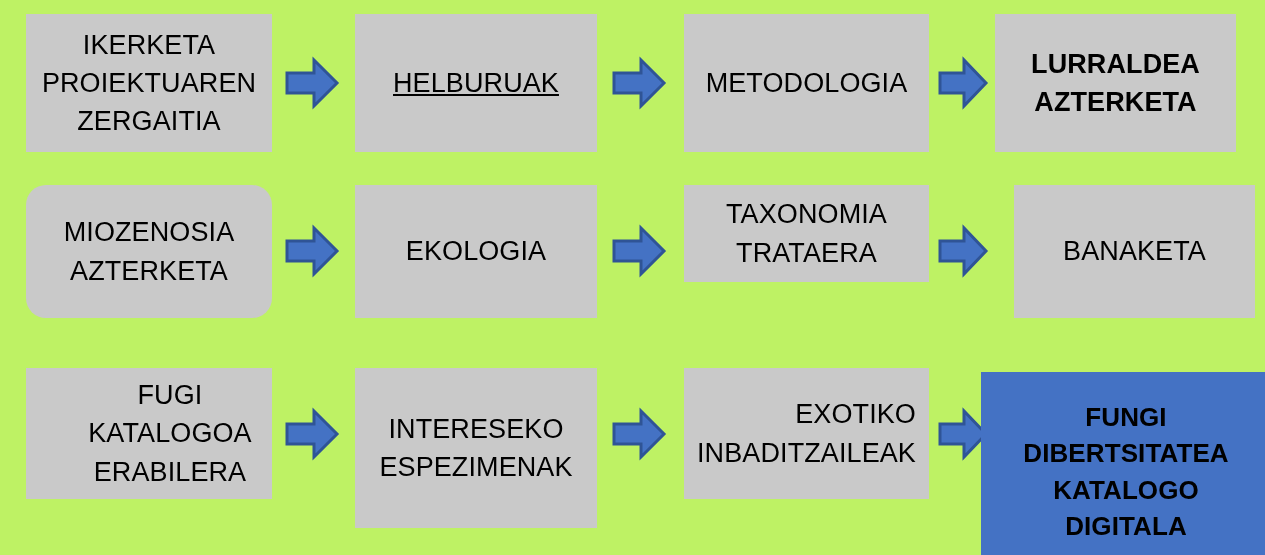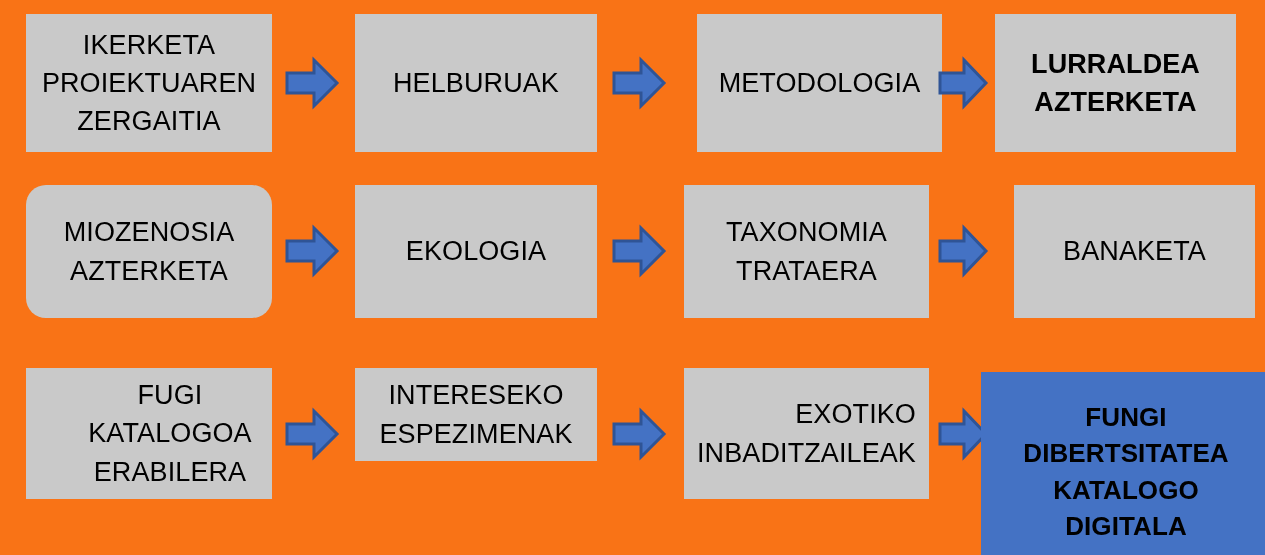--- a/index.html
+++ b/index.html
@@ -11,21 +11,21 @@
   body {
     width: 1265px;
     height: 555px;
     overflow: hidden;
     font-family: "Liberation Sans", sans-serif;
   }
   #flow-canvas {
     position: relative;
     width: 1265px;
     height: 555px;
-    background: #f97316;
+    background: #bef264;
   }
   .flow-row {
     position: absolute;
     left: 0;
     width: 1265px;
     display: block;
   }
   .flow-box {
     position: absolute;
     box-sizing: border-box;
@@ -68,29 +68,29 @@
     <div class="flow-box grey" style="left:26px; top:14px; width:246px; height:138px;">IKERKETA
 PROIEKTUAREN
 ZERGAITIA</div>
 
     <span class="flow-arrow" style="left:285px; top:57px; width:54px; height:52px;">
       <svg width="54" height="52" viewBox="0 0 54 52" xmlns="http://www.w3.org/2000/svg">
         <polygon points="2,16 29,16 29,3 52,26 29,49 29,36 2,36" fill="#4472C4" stroke="#2F5496" stroke-width="3" stroke-linejoin="miter"></polygon>
       </svg>
     </span>
 
-    <div class="flow-box grey" style="left:355px; top:14px; width:242px; height:138px;">HELBURUAK</div>
+    <div class="flow-box grey" style="left:355px; top:14px; width:242px; height:138px;text-decoration:underline;">HELBURUAK</div>
 
     <span class="flow-arrow" style="left:612px; top:57px; width:54px; height:52px;">
       <svg width="54" height="52" viewBox="0 0 54 52" xmlns="http://www.w3.org/2000/svg">
         <polygon points="2,16 29,16 29,3 52,26 29,49 29,36 2,36" fill="#4472C4" stroke="#2F5496" stroke-width="3" stroke-linejoin="miter"></polygon>
       </svg>
     </span>
 
-    <div class="flow-box grey" style="left:684px; top:14px; width:245px; height:138px;margin-left:13px;">METODOLOGIA</div>
+    <div class="flow-box grey" style="left:684px; top:14px; width:245px; height:138px;">METODOLOGIA</div>
 
     <span class="flow-arrow" style="left:938px; top:57px; width:50px; height:52px;">
       <svg width="50" height="52" viewBox="0 0 50 52" xmlns="http://www.w3.org/2000/svg">
         <polygon points="2,16 26,16 26,3 48,26 26,49 26,36 2,36" fill="#4472C4" stroke="#2F5496" stroke-width="3" stroke-linejoin="miter"></polygon>
       </svg>
     </span>
 
     <div class="flow-box grey" style="left:995px; top:14px; width:241px; height:138px;font-weight:bold;">LURRALDEA
 AZTERKETA</div>
   </div>
@@ -106,21 +106,21 @@
     </span>
 
     <div class="flow-box grey" style="left:355px; top:185px; width:242px; height:133px;">EKOLOGIA</div>
 
     <span class="flow-arrow" style="left:612px; top:225px; width:54px; height:52px;">
       <svg width="54" height="52" viewBox="0 0 54 52" xmlns="http://www.w3.org/2000/svg">
         <polygon points="2,16 29,16 29,3 52,26 29,49 29,36 2,36" fill="#4472C4" stroke="#2F5496" stroke-width="3" stroke-linejoin="miter"></polygon>
       </svg>
     </span>
 
-    <div class="flow-box grey" style="left:684px; top:185px; width:245px; height:133px;">TAXONOMIA
+    <div class="flow-box grey" style="left:684px; top:185px; width:245px; height:97px;">TAXONOMIA
 TRATAERA</div>
 
     <span class="flow-arrow" style="left:938px; top:225px; width:50px; height:52px;">
       <svg width="50" height="52" viewBox="0 0 50 52" xmlns="http://www.w3.org/2000/svg">
         <polygon points="2,16 26,16 26,3 48,26 26,49 26,36 2,36" fill="#4472C4" stroke="#2F5496" stroke-width="3" stroke-linejoin="miter"></polygon>
       </svg>
     </span>
 
     <div class="flow-box grey" style="left:995px; top:185px; width:241px; height:133px;margin-left:19px;">BANAKETA</div>
   </div>
@@ -129,21 +129,21 @@
     <div class="flow-box grey" style="left:26px; top:368px; width:246px; height:131px;padding-left:48px;">FUGI
 KATALOGOA
 ERABILERA</div>
 
     <span class="flow-arrow" style="left:285px; top:408px; width:54px; height:52px;">
       <svg width="54" height="52" viewBox="0 0 54 52" xmlns="http://www.w3.org/2000/svg">
         <polygon points="2,16 29,16 29,3 52,26 29,49 29,36 2,36" fill="#4472C4" stroke="#2F5496" stroke-width="3" stroke-linejoin="miter"></polygon>
       </svg>
     </span>
 
-    <div class="flow-box grey" style="left:355px; top:368px; width:242px; height:93px;">INTERESEKO
+    <div class="flow-box grey" style="left:355px; top:368px; width:242px; height:160px;">INTERESEKO
 ESPEZIMENAK</div>
 
     <span class="flow-arrow" style="left:612px; top:408px; width:54px; height:52px;">
       <svg width="54" height="52" viewBox="0 0 54 52" xmlns="http://www.w3.org/2000/svg">
         <polygon points="2,16 29,16 29,3 52,26 29,49 29,36 2,36" fill="#4472C4" stroke="#2F5496" stroke-width="3" stroke-linejoin="miter"></polygon>
       </svg>
     </span>
 
     <div class="flow-box grey" style="left:684px; top:368px; width:245px; height:131px;text-align:right;">EXOTIKO
 INBADITZAILEAK</div>

